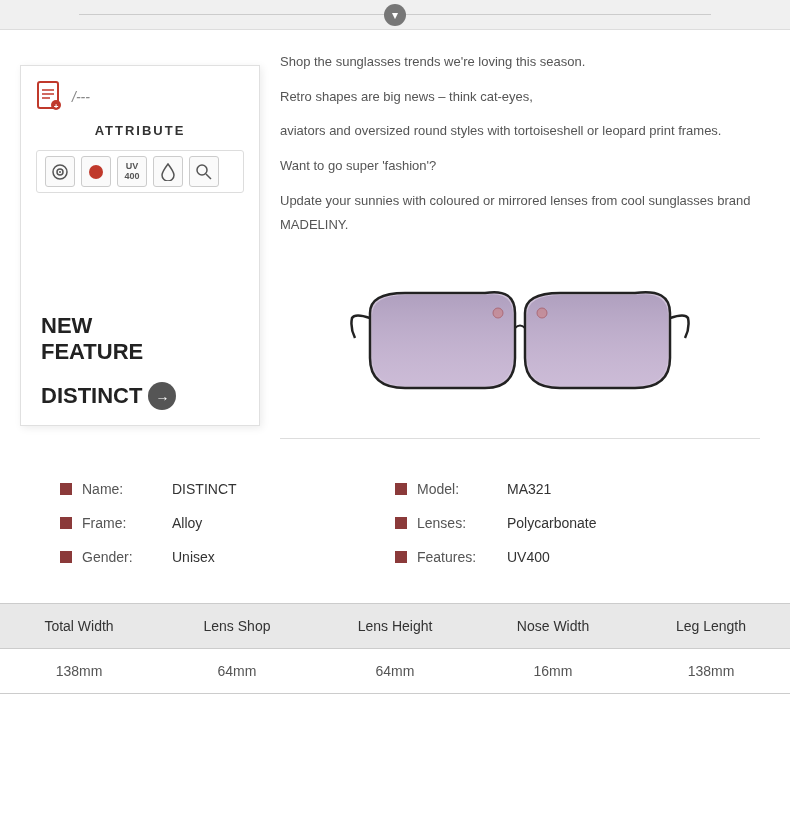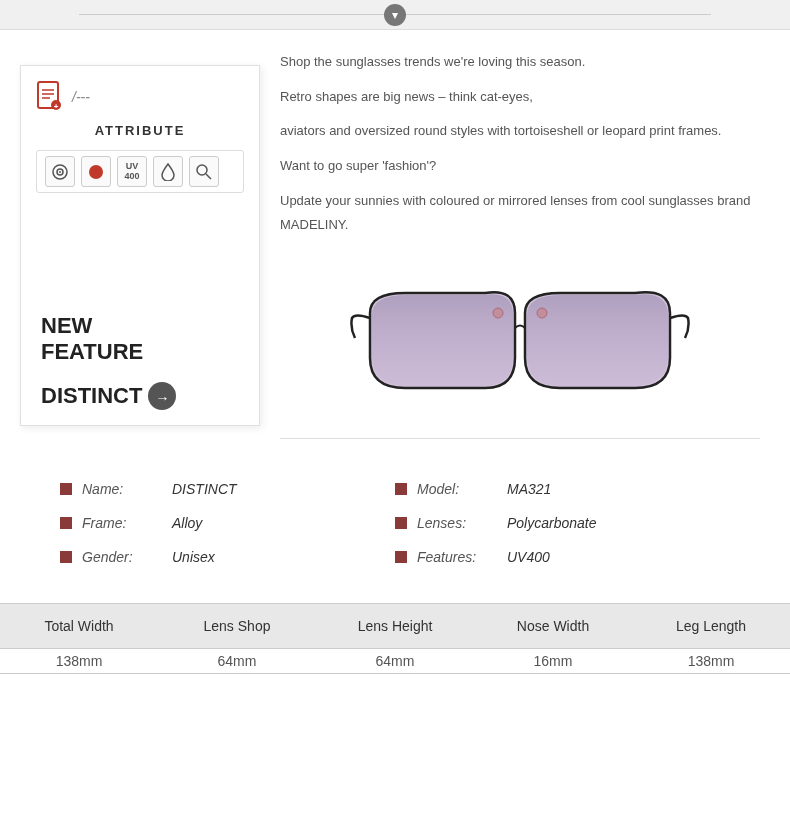--- a/index.html
+++ b/index.html
@@ -171,21 +171,20 @@
 
     
     .attributes-section {
       padding: 20px 60px;
       background: #fff;
     }
     .attr-row {
       display: flex;
       align-items: flex-start;
       margin-bottom: 18px;
-      font-style: italic;
     }
     .attr-half {
       flex: 1;
       display: flex;
       align-items: center;
       gap: 0;
     }
     .attr-bullet {
       width: 12px;
       height: 12px;
@@ -220,21 +219,21 @@
     .dim-header-cell {
       flex: 1;
       text-align: center;
       font-size: 14px;
       color: #333;
       font-weight: 500;
     }
     .dim-values-row {
       display: flex;
       align-items: flex-start;
-      padding: 4px 0;
+      padding: 14px 0;
       background: #fff;
       border-top: 1px solid #ccc;
     }
     .dim-value-cell {
       flex: 1;
       text-align: center;
       font-size: 14px;
       color: #555;
     }
     .dim-bottom-line {

